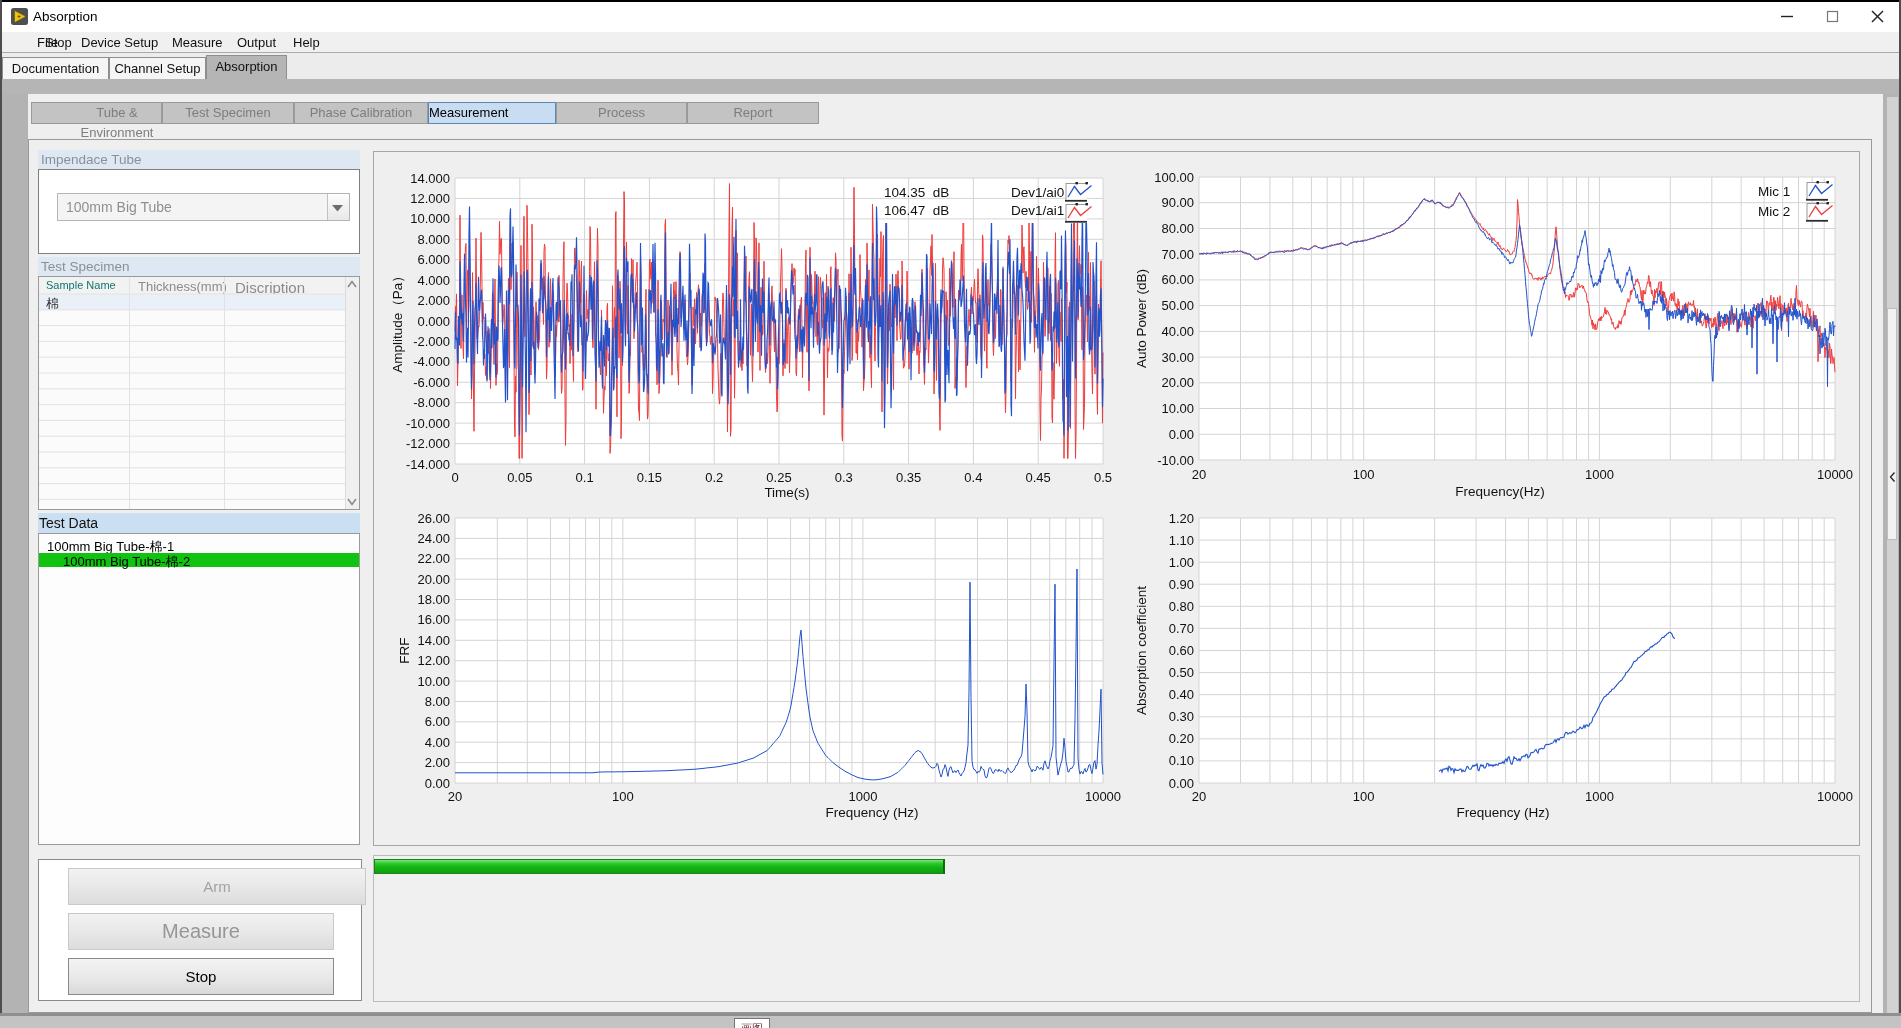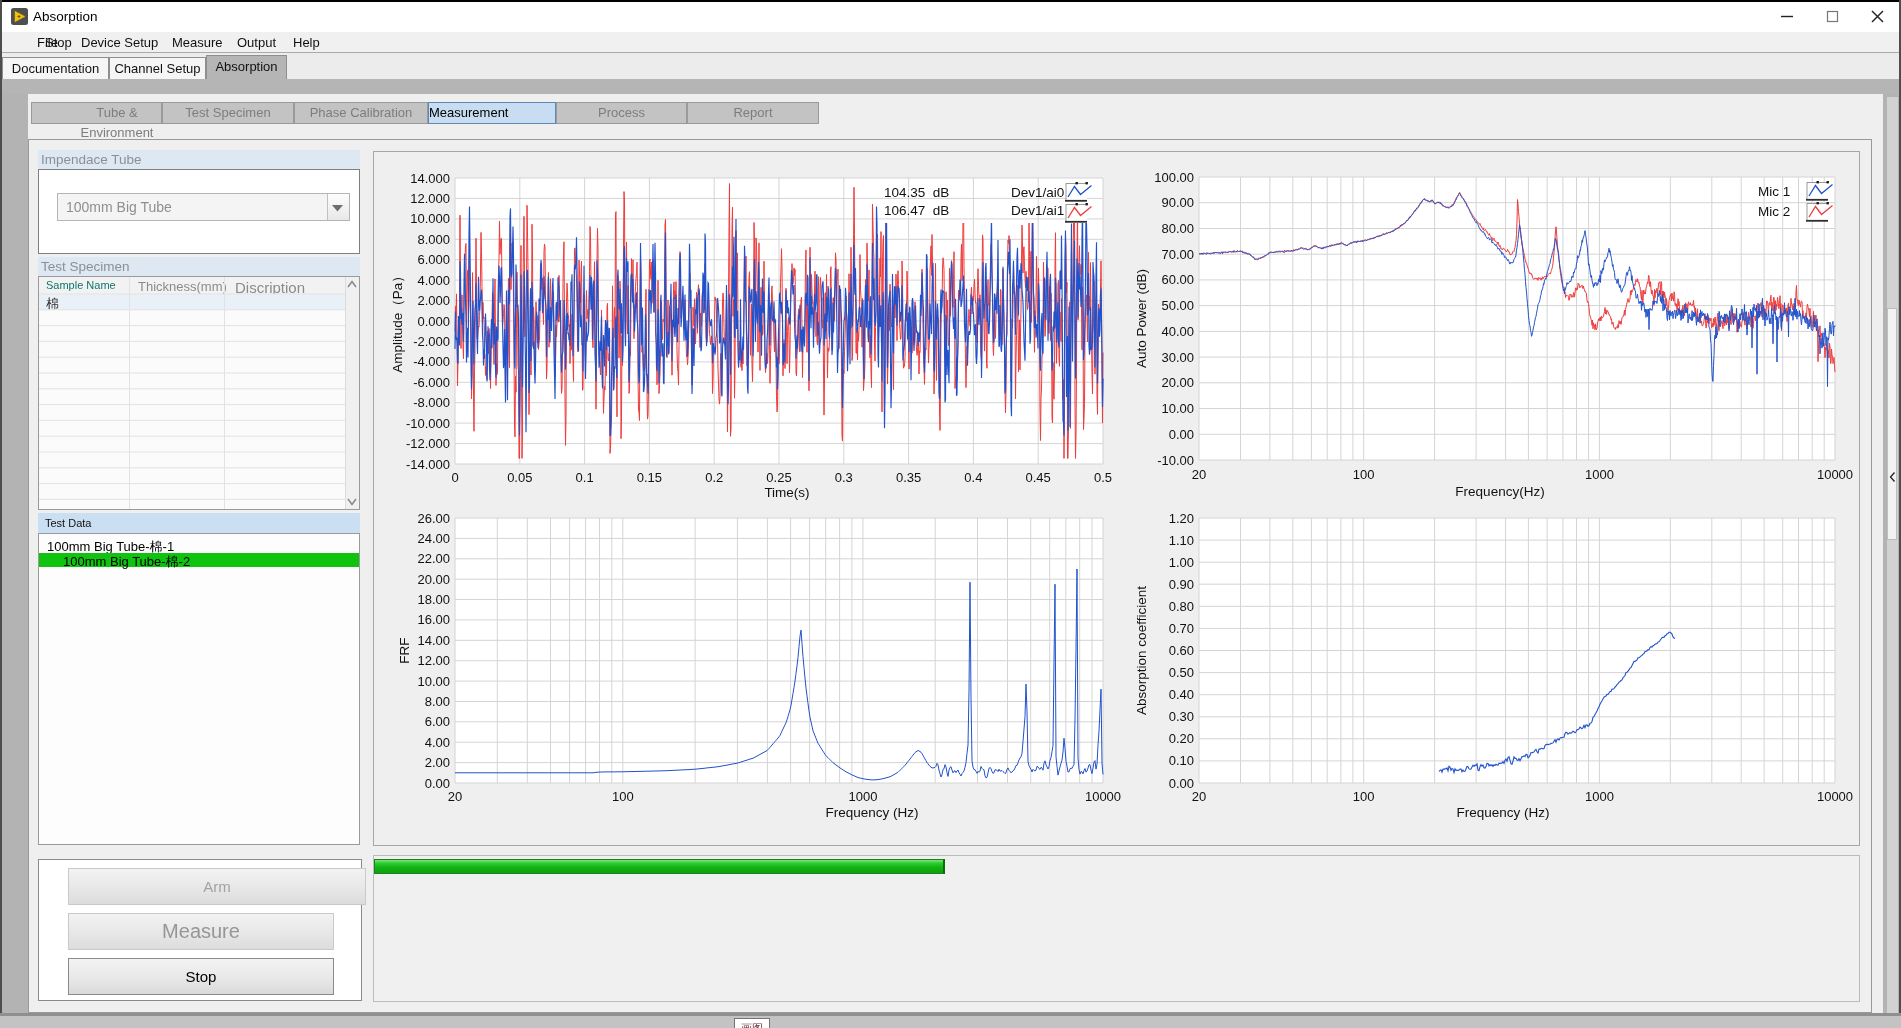--- a/index.html
+++ b/index.html
@@ -91,21 +91,21 @@
     <line x1="185.5" y1="0" x2="185.5" y2="232" stroke="#e2e2e2" stroke-width="1"></line>
   </svg>
 
   <div class="abs" style="left:306px;top:0;width:14px;height:232px;background:#f0f0f0;border-left:1px solid #dcdcdc;"></div>
   <svg class="abs" style="left:306px;top:0;" width="14" height="232">
     <path d="M3,10 L7,4.5 L11,10" fill="none" stroke="#8a8a8a" stroke-width="1.6"></path>
     <path d="M3,222 L7,227.5 L11,222" fill="none" stroke="#8a8a8a" stroke-width="1.6"></path>
   </svg>
 </div>
 
-<div class="abs" style="left:38px;top:513px;width:322px;height:20px;background:#cbdff2;font-size:11px;color:#111;padding-left:7px;line-height:20px;">Test Data</div>
+<div class="abs" style="left:38px;top:513px;width:322px;height:20px;background:#cbdff2;font-size:14px;color:#111;padding-left:1px;line-height:20px;">Test Data</div>
 <div class="abs" style="left:38px;top:533px;width:322px;height:312px;background:#fdfdfd;border:1px solid #9a9a9a;overflow:hidden;">
   <div class="abs" style="left:0;top:4px;width:308px;height:14px;font-size:13px;color:#000;padding-left:8px;">100mm Big Tube-棉-1</div>
   <div class="abs" style="left:0;top:19px;width:320px;height:14px;background:#10c310;font-size:13px;color:#000;padding-left:24px;">100mm Big Tube-棉-2</div>
 </div>
 
 <div class="abs" style="left:38px;top:859px;width:324px;height:142px;background:#ffffff;border:1px solid #8a8a8a;"></div>
 <div class="abs" style="left:68px;top:868px;width:298px;height:37px;background:linear-gradient(180deg,#f2f2f2,#e6e6e6 60%,#dcdcdc);border:1px solid #c9c9c9;font-size:15px;color:#a2a2a2;text-align:center;line-height:35px;">Arm</div>
 <div class="abs" style="left:68px;top:913px;width:266px;height:37px;background:linear-gradient(180deg,#f2f2f2,#e6e6e6 60%,#dcdcdc);border:1px solid #c9c9c9;font-size:20px;color:#969696;text-align:center;line-height:35px;">Measure</div>
 <div class="abs" style="left:68px;top:958px;width:266px;height:37px;background:linear-gradient(180deg,#f3f3f3,#e7e7e7 60%,#d9d9d9);border:1px solid #8a8a8a;font-size:15px;color:#000;text-align:center;line-height:35px;">Stop</div>
 

